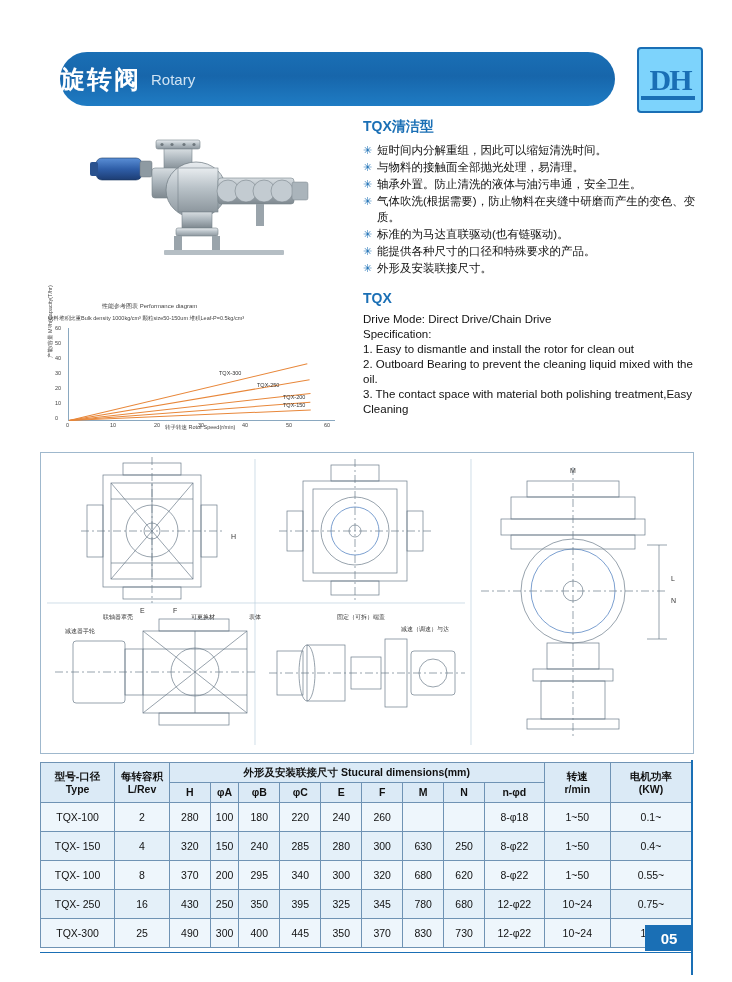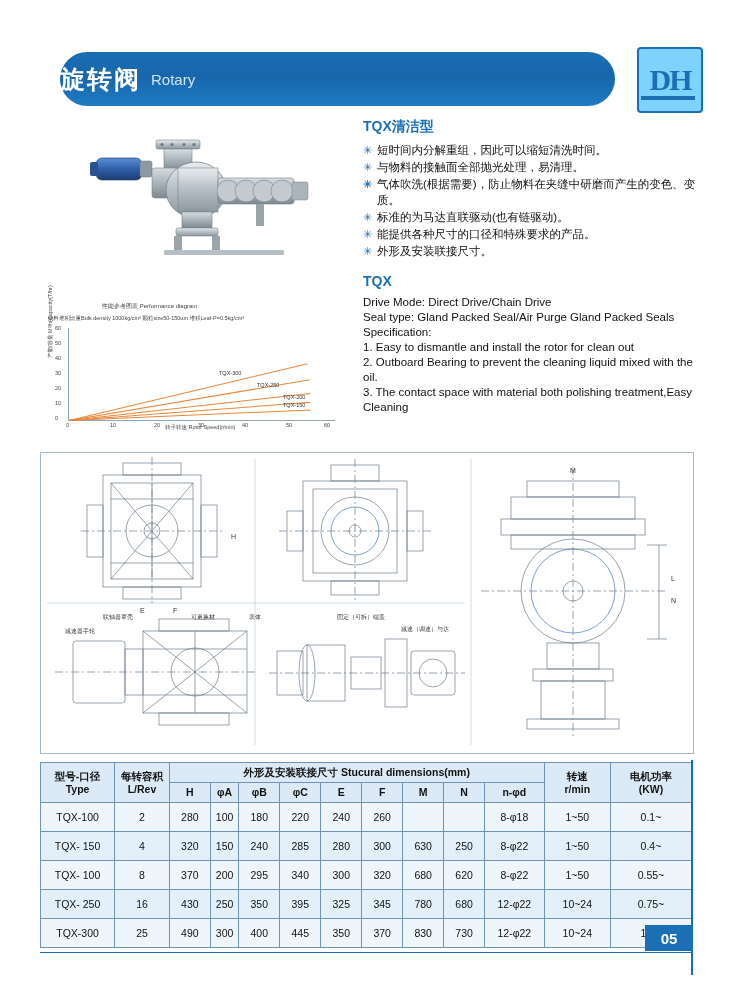--- a/index.html
+++ b/index.html
@@ -206,31 +206,30 @@
       <div class="clabel" style="left:214px;top:66px;">TQX-200</div>
       <div class="clabel" style="left:214px;top:74px;">TQX-150</div>
     </div>
   </div>
 
   <div class="rcol">
     <div class="sec-title">TQX清洁型</div>
     <ul class="bullet-list">
       <li><span class="star">✳</span><span>短时间内分解重组，因此可以缩短清洗时间。</span></li>
       <li><span class="star">✳</span><span>与物料的接触面全部抛光处理，易清理。</span></li>
-      <li><span class="star">✳</span></li>
+      <li><span class="star">✳</span><span>轴承外置。防止清洗的液体与油污串通，安全卫生。</span></li>
       <li><span class="star">✳</span><span>气体吹洗(根据需要)，防止物料在夹缝中研磨而产生的变色、变质。</span></li>
       <li><span class="star">✳</span><span>标准的为马达直联驱动(也有链驱动)。</span></li>
       <li><span class="star">✳</span><span>能提供各种尺寸的口径和特殊要求的产品。</span></li>
       <li><span class="star">✳</span><span>外形及安装联接尺寸。</span></li>
     </ul>
 
     <div class="sec-title">TQX</div>
     <div class="en-block">
       <div>Drive Mode: Direct Drive/Chain Drive</div>
-      <div>Seal type: Gland Packed Seal/Air Purge Gland Packed Seals</div>
       <div>Specification:</div>
       <div>1. Easy to dismantle and install the rotor for clean out</div>
       <div>2. Outboard Bearing to prevent the cleaning liquid mixed with the oil.</div>
       <div>3. The contact space with material both polishing treatment,Easy Cleaning</div>
     </div>
   </div>
 
   <div class="draw-panel">
     <svg width="650" height="298" viewBox="0 0 650 298">
       <g stroke="#6b7b8a" fill="none" stroke-width="0.7">

